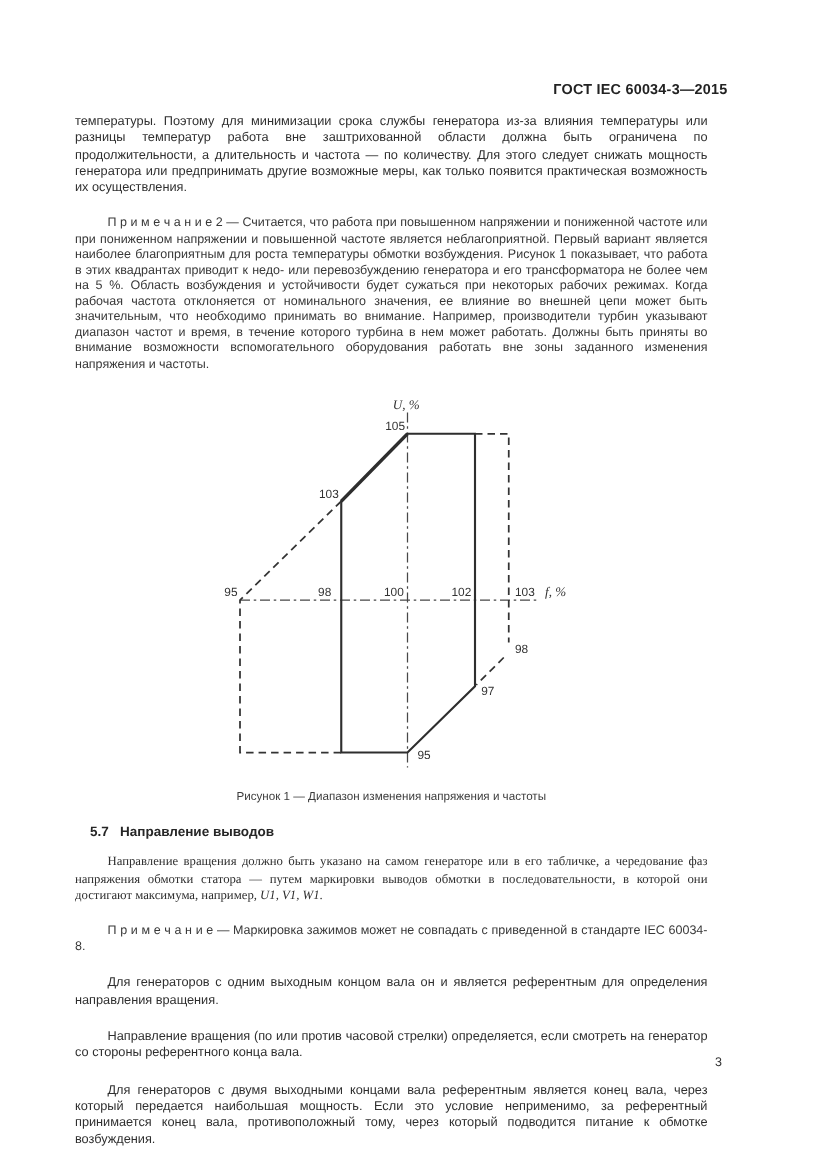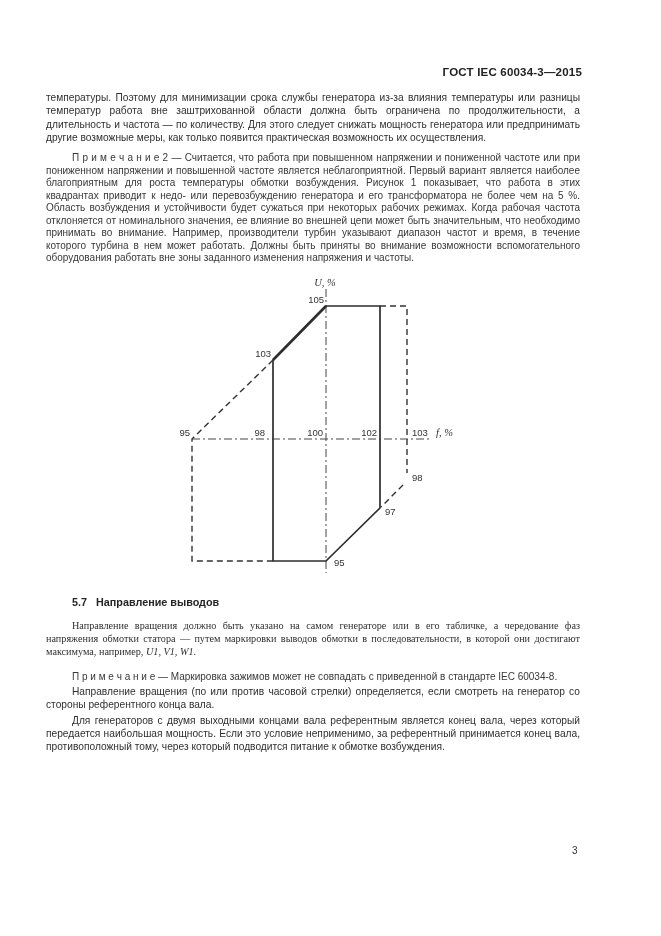--- a/index.html
+++ b/index.html
@@ -19,21 +19,21 @@
     width: 538px;
   }
   .doc-header {
     margin-top: 66px;
     text-align: right;
     font-weight: bold;
     font-size: 11.5px;
     letter-spacing: 0.2px;
     color: #222;
   }
-  p { margin: 2px; }
+  p { margin: 16px; }
   .body-p {
     font-size: 10.2px;
     line-height: 13.3px;
     text-align: justify;
     color: #2f2f2f;
   }
   .indent { text-indent: 26px; }
   .note-p {
     font-size: 10px;
     line-height: 12.5px;
@@ -116,28 +116,30 @@
         <text class="fig-num" x="141" y="84" text-anchor="end">103</text>
         <text class="fig-num" x="60" y="163" text-anchor="end">95</text>
         <text class="fig-num" x="135" y="163" text-anchor="end">98</text>
         <text class="fig-num" x="193" y="163" text-anchor="end">100</text>
         <text class="fig-num" x="247" y="163" text-anchor="end">102</text>
         <text class="fig-num" x="282" y="163" text-anchor="start">103</text>
         <text class="fig-num" x="282" y="208" text-anchor="start">98</text>
         <text class="fig-num" x="255" y="242" text-anchor="start">97</text>
         <text class="fig-num" x="204" y="293" text-anchor="start">95</text>
       </svg>
+      <div class="fig-caption">Рисунок 1 — Диапазон изменения напряжения и частоты</div>
     </div>
 
     <h2 class="section-heading"><span class="sec-num">5.7</span><span>Направление выводов</span></h2>
 
     <p class="body-p indent mt-s47p1"><span>Направление вращения должно быть указано на самом генераторе или в его табличке, а чередование фаз напряжения обмотки статора — путем маркировки выводов обмотки в последовательности, в которой они достигают максимума, например, </span><span class="terminals">U1, V1, W1</span><span>.</span></p>
 
     <p class="note-p mt-s47note">П р и м е ч а н и е — Маркировка зажимов может не совпадать с приведенной в стандарте IEC 60034-8.</p>
 
+    <p class="body-p indent mt-s47p2">Для генераторов с одним выходным концом вала он и является референтным для определения направления вращения.</p>
 
     <p class="body-p indent">Направление вращения (по или против часовой стрелки) определяется, если смотреть на генератор со стороны референтного конца вала.</p>
 
     <p class="body-p indent">Для генераторов с двумя выходными концами вала референтным является конец вала, через который передается наибольшая мощность. Если это условие неприменимо, за референтный принимается конец вала, противоположный тому, через который подводится питание к обмотке возбуждения.</p>
 
   </div>
 
   <div class="page-number">3</div>
 </div>
 

